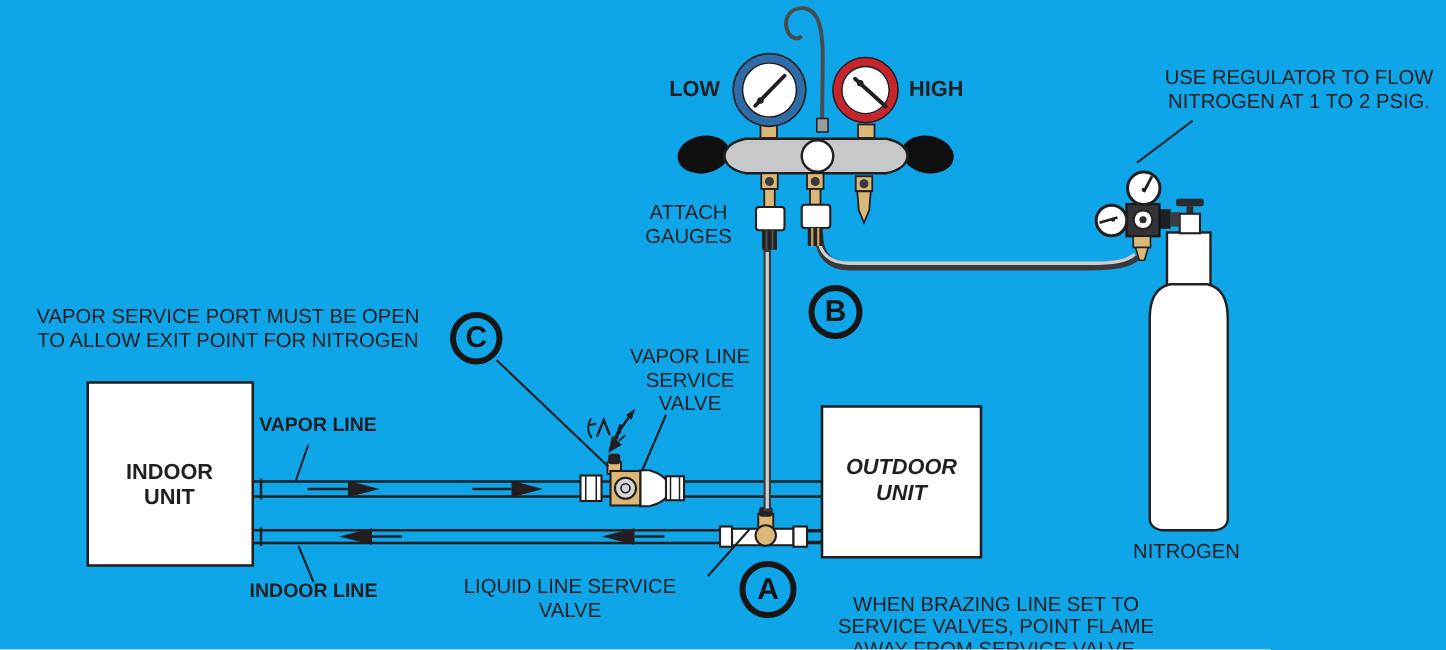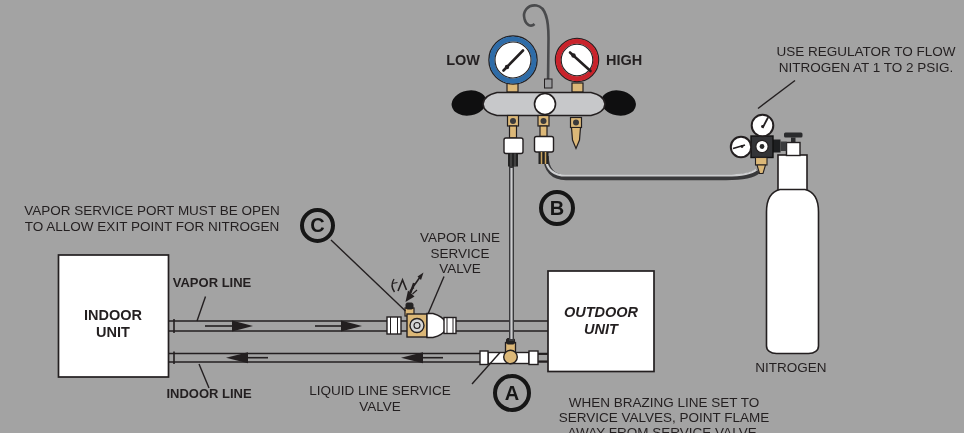--- a/index.html
+++ b/index.html
@@ -1,17 +1,17 @@
 <!DOCTYPE html>
 <html><head>
 <meta charset="utf-8">
 <style>
   html,body{margin:0;padding:0;background:#ffffff;}
   #stage{
-    position:relative;width:964px;height:433px;background:#a3a3a3;overflow:hidden;
+    position:relative;width:964px;height:433px;background:#0ea5e9;overflow:hidden;
     font-family:"Liberation Sans","DejaVu Sans",sans-serif;color:#231f20;
   }
   #stage svg{position:absolute;left:0;top:0;}
   .txt{position:absolute;white-space:pre-line;color:#231f20;}
   .note{font-size:13.5px;line-height:15.5px;text-align:center;}
   .blabel{font-weight:bold;font-size:13px;line-height:15px;text-align:center;}
   .gauge-label{font-weight:bold;font-size:14.5px;}
   .unit-label{
     position:absolute;display:flex;align-items:center;justify-content:center;
     text-align:center;font-weight:bold;font-size:14.5px;line-height:17px;white-space:pre-line;
@@ -197,20 +197,22 @@
     <line x1="472" y1="384" x2="500" y2="352.5"></line>
   </g>
 </svg>
 
 <div class="txt note" style="left:768px;top:44px;width:196px;">USE REGULATOR TO FLOW
 NITROGEN AT 1 TO 2 PSIG.</div>
 
 <div class="txt note" style="left:16px;top:203px;width:272px;">VAPOR SERVICE PORT MUST BE OPEN
 TO ALLOW EXIT POINT FOR NITROGEN</div>
 
+<div class="txt note" style="left:409px;top:134px;width:100px;line-height:16px;">ATTACH
+GAUGES</div>
 
 <div class="txt note" style="left:405px;top:230px;width:110px;">VAPOR LINE
 SERVICE
 VALVE</div>
 
 <div class="txt note" style="left:300px;top:383px;width:160px;text-align:center;">LIQUID LINE SERVICE
 VALVE</div>
 
 <div class="txt note" style="left:522px;top:395px;width:284px;line-height:15px;">WHEN BRAZING LINE SET TO
 SERVICE VALVES, POINT FLAME

